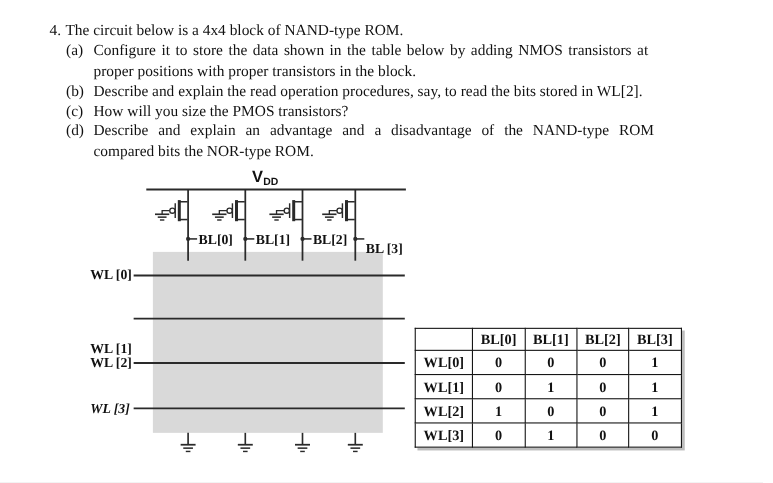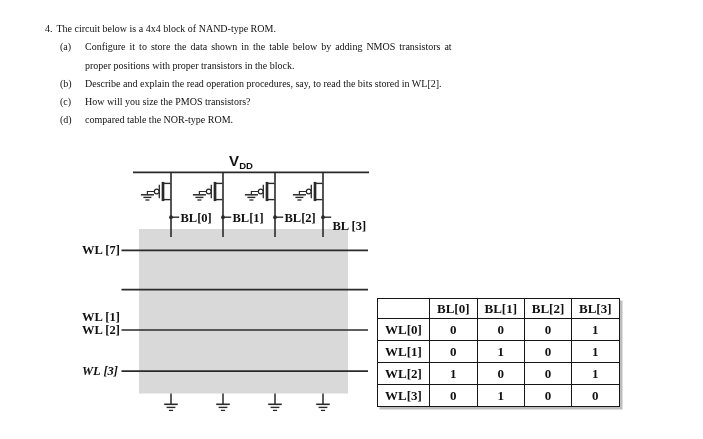--- a/index.html
+++ b/index.html
@@ -6,21 +6,21 @@
     --page-bg:#ffffff; --ink:#111111; --line:#2a2a2a;
     --block-gray:#d9d9d9; --table-border:#161616; --shadow:#bdbdbd;
   }
   html,body{margin:0;padding:0;background:#888;}
   .page{
     position:relative; width:703px; height:439px; overflow:hidden;
     background:var(--page-bg); color:var(--ink);
     font-family:"Liberation Serif", serif;
   }
   
-  .question{position:absolute; left:45px; top:20px; font-size:10px; line-height:18.3px;}
+  .question{position:absolute; left:45px; top:20px; font-size:14px; line-height:18.3px;}
   .qline{white-space:nowrap;}
   .qtitle{margin-left:4px;}
   .item{position:relative; padding-left:40px;}
   .marker{position:absolute; left:15px; top:0;}
   .cline{display:block; white-space:nowrap;}
   .ws1{word-spacing:1.5px;}
   .ws5{word-spacing:5.5px;}
   
   .clabel{position:absolute; font-size:12.5px; font-weight:600; white-space:nowrap;}
   .wl-label{width:36px; text-align:right;}
@@ -66,21 +66,22 @@
     <div class="item">
       <span class="marker">(b)</span>
       <span class="cline">Describe and explain the read operation procedures, say, to read the bits stored in WL[2].</span>
     </div>
     <div class="item">
       <span class="marker">(c)</span>
       <span class="cline">How will you size the PMOS transistors?</span>
     </div>
     <div class="item">
       <span class="marker">(d)</span>
-      <span class="cline">compared table the NOR-type ROM.</span>
+      <span class="cline ws5">Describe and explain an advantage and a disadvantage of the NAND-type ROM</span>
+      <span class="cline">compared bits the NOR-type ROM.</span>
     </div>
   </div>
 
   <svg class="circuit-svg" width="703" height="439" viewBox="0 0 703 439">
     <defs>
 
       <g id="pmos">
         <path d="M0,172 V237" stroke="var(--line)" stroke-width="1.6" fill="none"></path>
         <path d="M-8,183.4 H-0.5" stroke="var(--line)" stroke-width="1.4" fill="none"></path>
         <path d="M-8,199.6 H-0.5" stroke="var(--line)" stroke-width="1.4" fill="none"></path>
@@ -123,21 +124,21 @@
     <use href="#gnd" x="323"></use>
   </svg>
 
   <div class="vdd"><span>V</span><sub>DD</sub></div>
 
   <div class="clabel" style="left:180.5px; top:210.5px;">BL[0]</div>
   <div class="clabel" style="left:232.5px; top:210.5px;">BL[1]</div>
   <div class="clabel" style="left:284.5px; top:210.5px;">BL[2]</div>
   <div class="clabel" style="left:332.5px; top:219px;">BL [3]</div>
 
-  <div class="clabel wl-label" style="left:82px; top:243px;">WL [7]</div>
+  <div class="clabel wl-label" style="left:82px; top:243px;">WL [0]</div>
   <div class="clabel wl-label" style="left:82px; top:282.2px;margin-top:28px;">WL [1]</div>
   <div class="clabel wl-label" style="left:82px; top:322.6px;">WL [2]</div>
   <div class="clabel wl-label" style="left:82px; top:363.8px;font-style:italic;">WL [3]</div>
 
   <table class="rom">
     <tbody>
         <tr class="hdr">
       <td class="c0"></td>
       <td class="c1 hcell">BL[0]</td>
       <td class="c2 hcell">BL[1]</td>

